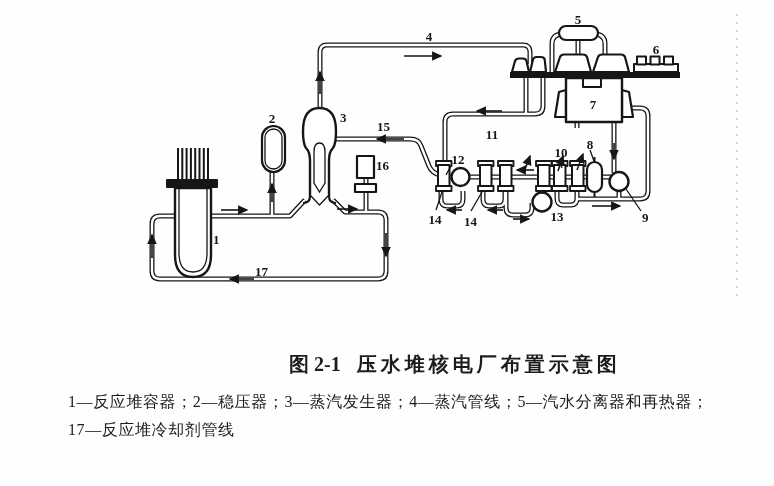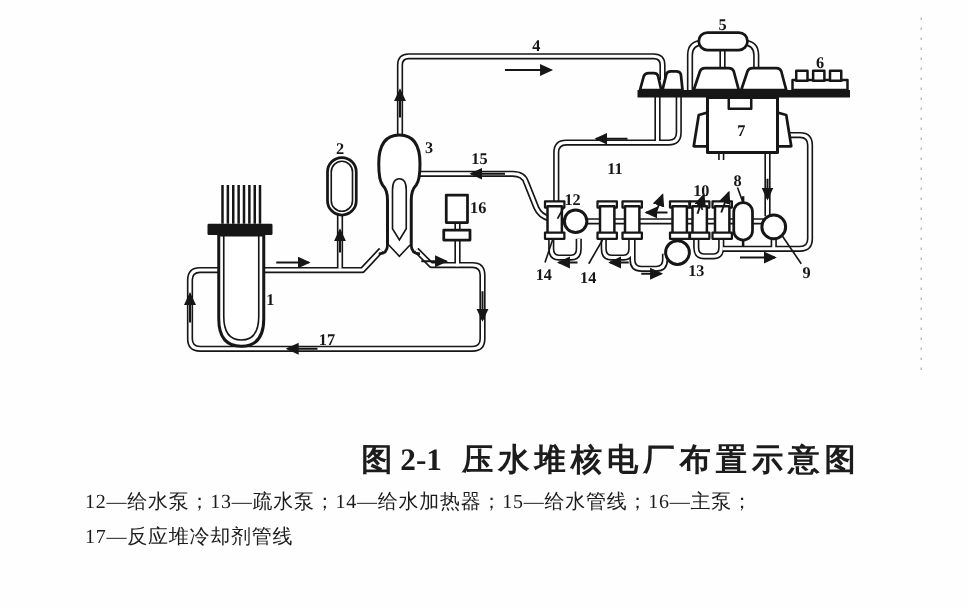--- a/index.html
+++ b/index.html
@@ -10,21 +10,21 @@
   .po{fill:none;stroke:#161616;stroke-width:5;stroke-linejoin:round;stroke-linecap:butt}
   .pi{fill:none;stroke:#ffffff;stroke-width:2.4;stroke-linejoin:round;stroke-linecap:butt}
   .ln{fill:#ffffff;stroke:#161616;stroke-width:2.2;stroke-linejoin:round}
   .lnn{fill:none;stroke:#161616;stroke-width:2.2;stroke-linejoin:round}
   .thin{fill:none;stroke:#161616;stroke-width:1.3}
   .solid{fill:#161616;stroke:none}
   .ar{fill:none;stroke:#161616;stroke-width:1.6;marker-end:url(#ah)}
   .ldr{fill:none;stroke:#161616;stroke-width:1.3}
   .num{font-family:"Liberation Serif","DejaVu Serif",serif;font-weight:bold;
        font-size:13px;fill:#161616}
-  .fig-caption{position:absolute;left:289px;top:351px;font-weight:bold;font-size:25px;
+  .fig-caption{position:absolute;left:289px;top:351px;font-weight:bold;font-size:20px;
        white-space:nowrap;}
   .fig-caption .fig-title{margin-left:16px;letter-spacing:4px;}
   .legend{position:absolute;left:68px;top:388px;width:695px;font-size:16px;
        line-height:27.5px;letter-spacing:0.6px;}
 </style>
 </head>
 <body>
 
 <div class="page">
 
@@ -248,17 +248,17 @@
   </g>
 
   <line x1="737" y1="14" x2="737" y2="300" stroke="#8a8a8a" stroke-width="1.2" stroke-dasharray="2 6" opacity="0.55"></line>
 </svg>
 
 <div class="fig-caption">
   <span>图 2-1</span><span class="fig-title">压水堆核电厂布置示意图</span>
 </div>
 
 <div class="legend">
-  <div>12—给水泵；13—疏水泵；14—给水加热器；15—给水管线；16—主泵；</div>
+  <div>1—反应堆容器；2—稳压器；3—蒸汽发生器；4—蒸汽管线；5—汽水分离器和再热器；</div>
   <div>17—反应堆冷却剂管线</div>
 </div>
 
 </div>
 
 </body></html>

